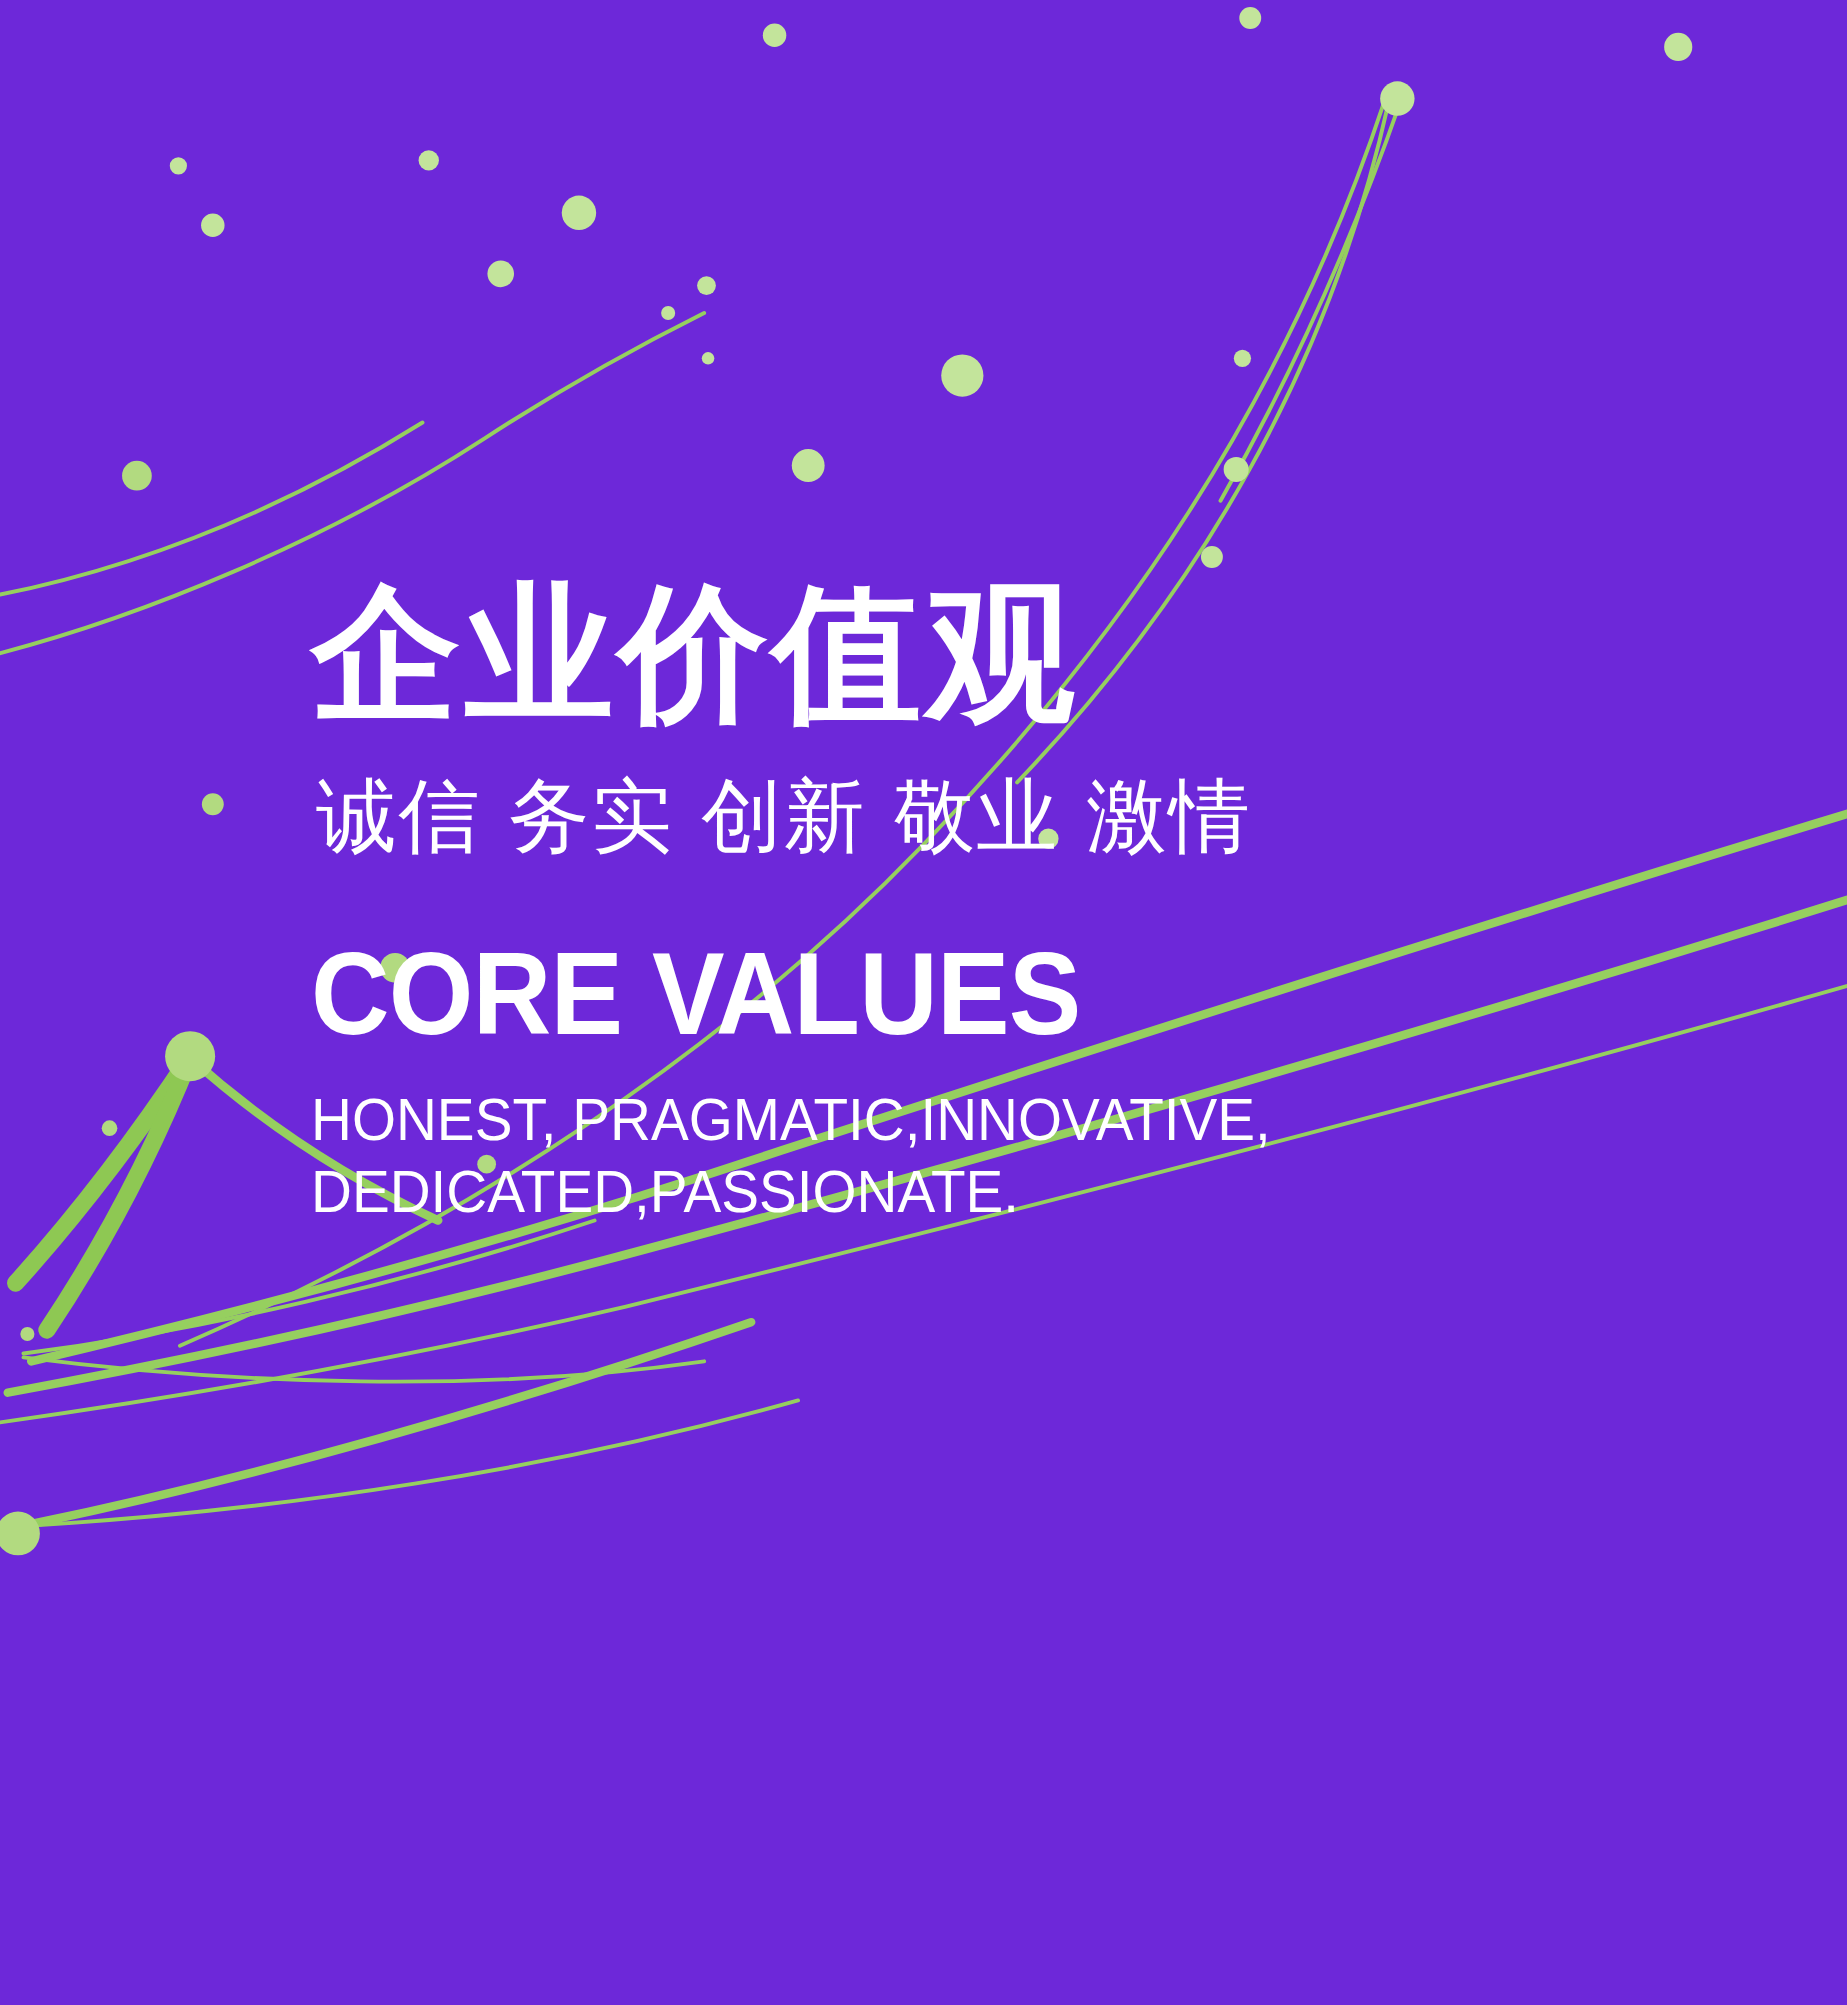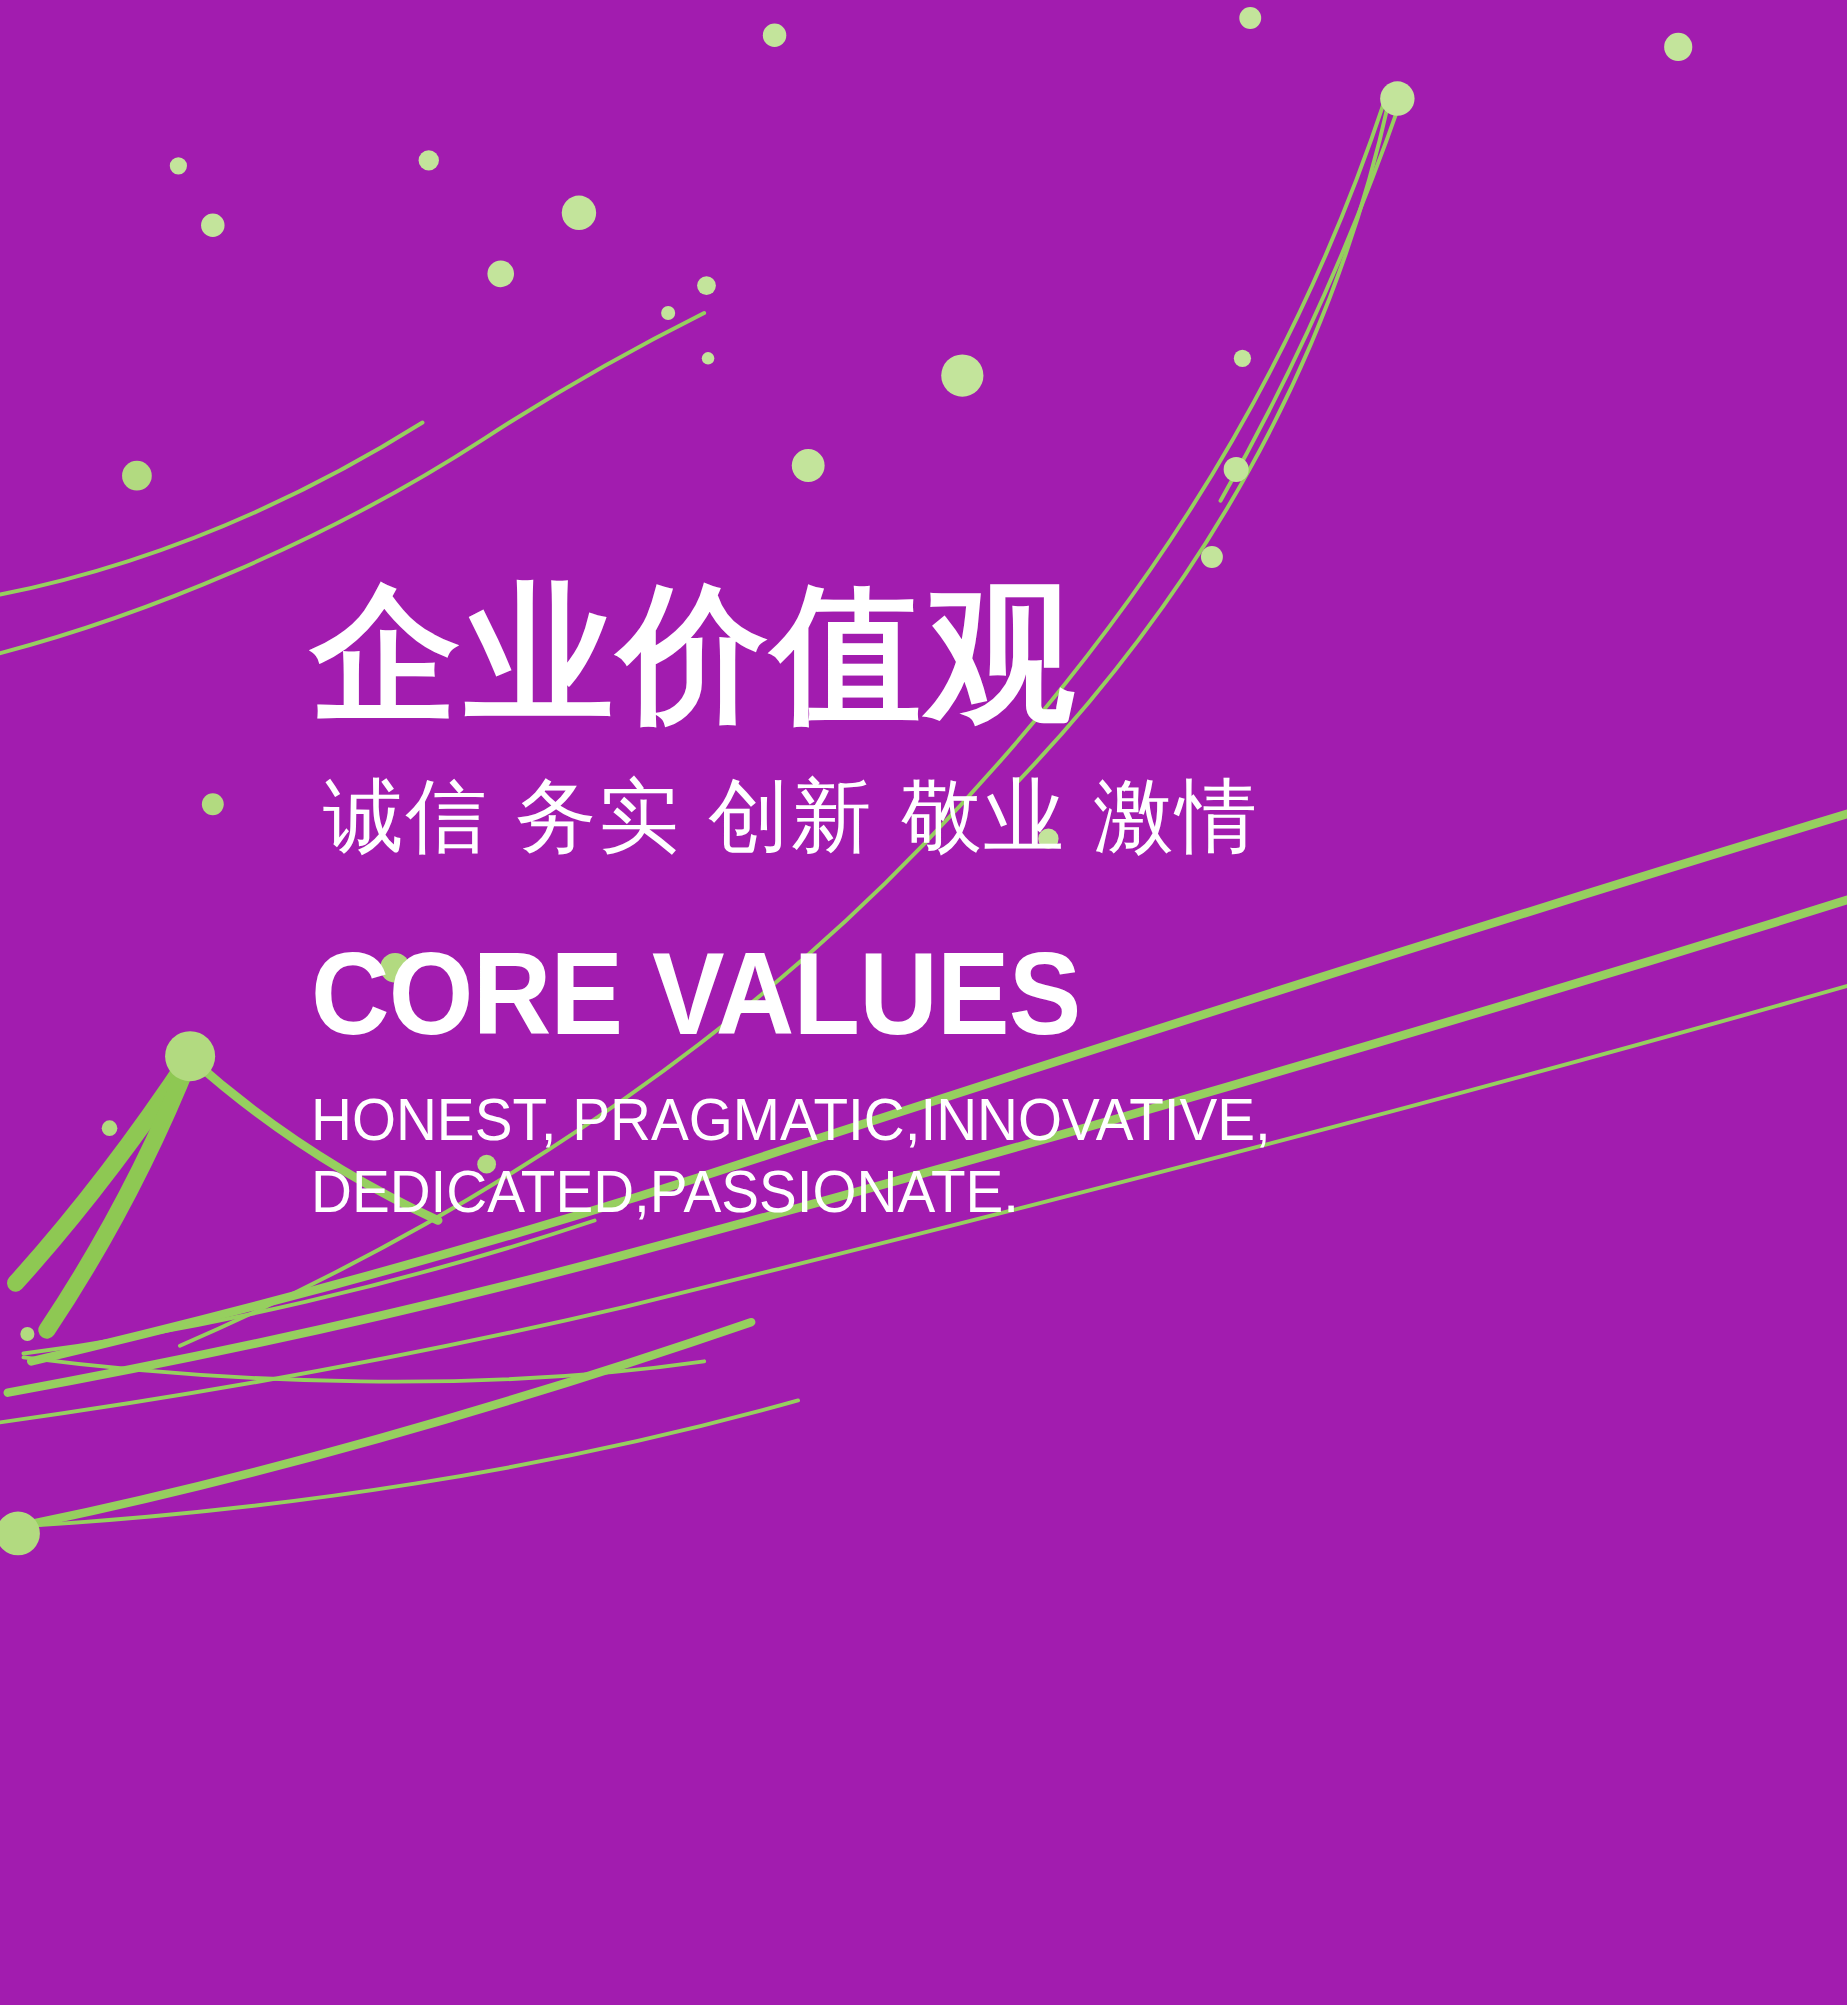--- a/index.html
+++ b/index.html
@@ -5,21 +5,21 @@
   html, body {
     margin: 0;
     padding: 0;
     background: #78bf3a;
   }
   #poster {
     position: relative;
     width: 1848px;
     height: 2006px;
     overflow: hidden;
-    background: #a21caf;
+    background: #6d28d9;
     font-family: "Liberation Sans", "DejaVu Sans", sans-serif;
   }
   #bg-art {
     position: absolute;
     inset: 0;
     width: 100%;
     height: 100%;
     display: block;
     pointer-events: none;
   }
@@ -39,21 +39,21 @@
     margin: 0;
     font-family: "DejaVu Sans", "Liberation Sans", sans-serif;
   }
   .subtitle-cn {
     color: #ffffff;
     font-size: 81px;
     line-height: 1.0;
     font-weight: 400;
     letter-spacing: 1.6px;
     white-space: nowrap;
-    margin: 48px 0 0 12px;
+    margin: 48px 0 0 5px;
     font-family: "DejaVu Sans", "Liberation Sans", sans-serif;
   }
   .title-en {
     color: #ffffff;
     font-size: 117px;
     line-height: 1.0;
     font-weight: 700;
     letter-spacing: -0.8px;
     margin: 78px 0 0 0;
     white-space: nowrap;

